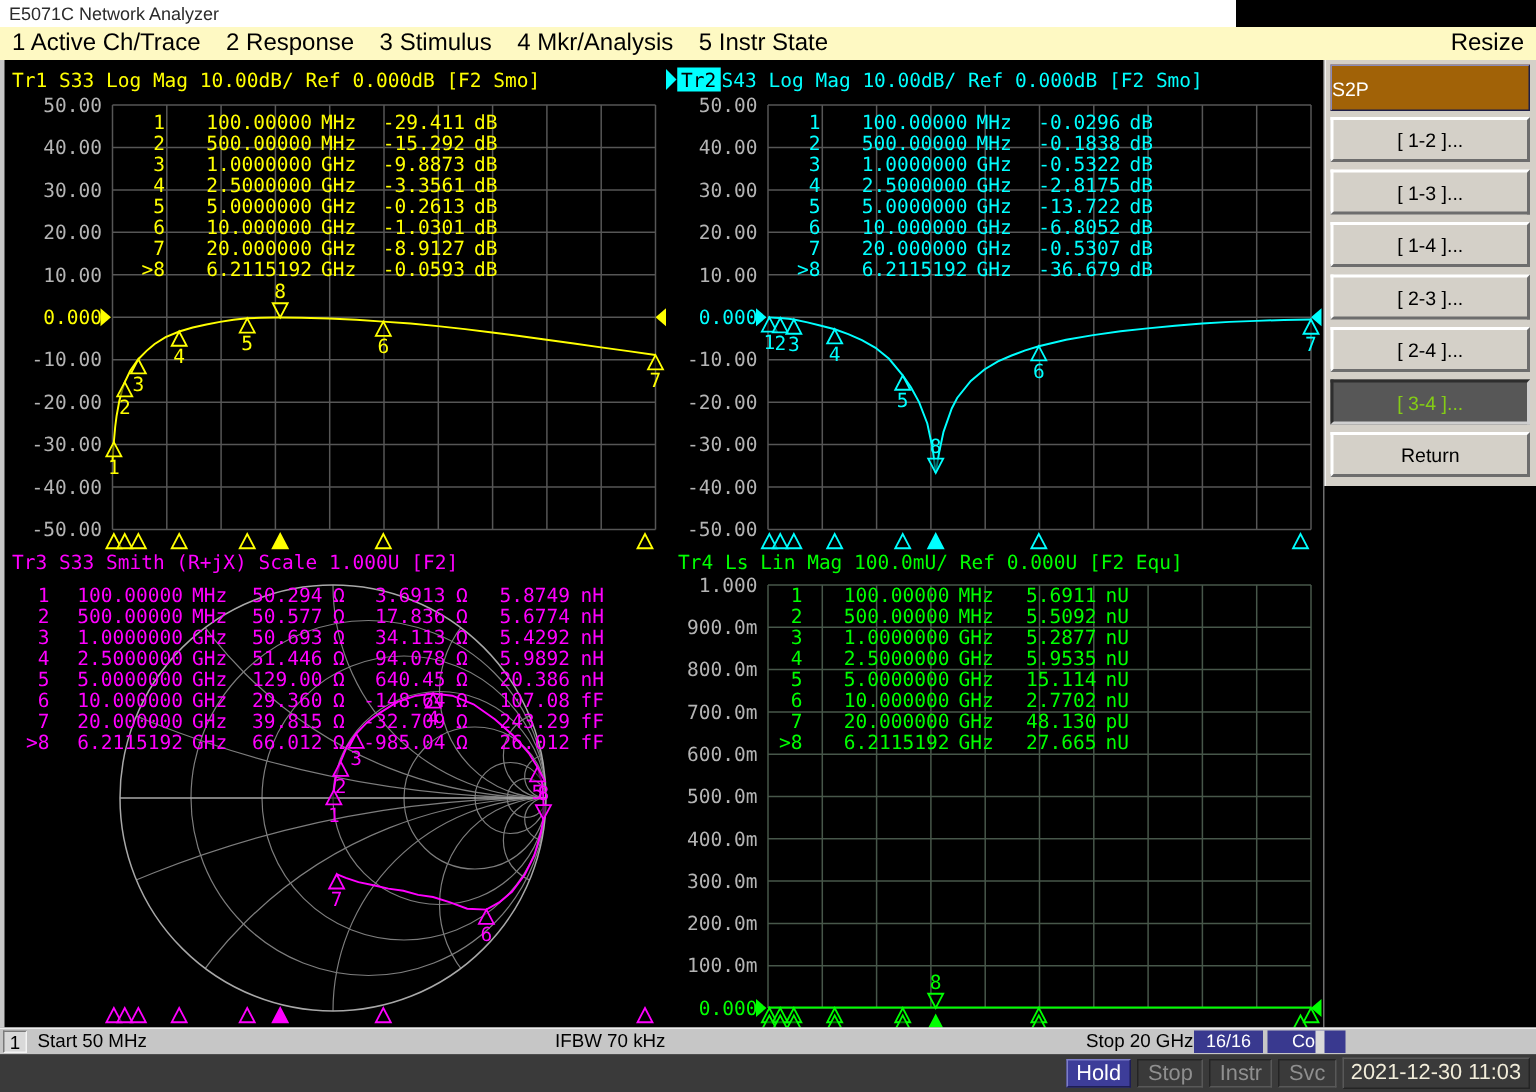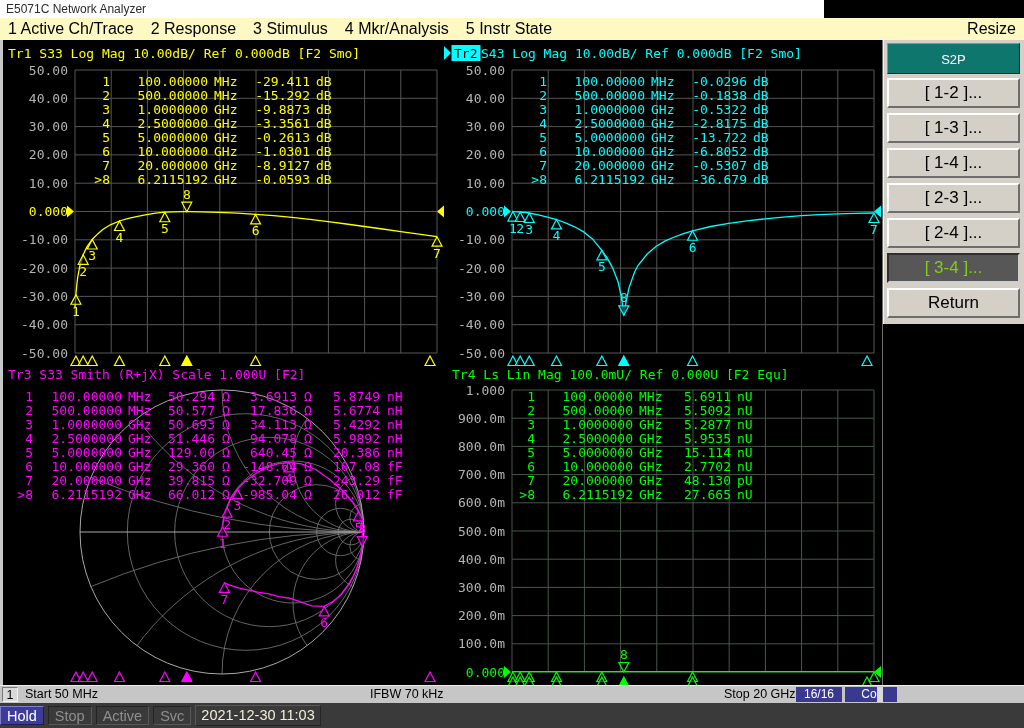--- a/index.html
+++ b/index.html
@@ -14,43 +14,43 @@
   .menubar .spacer{flex:1;}
   
   .main{position:absolute;left:0;top:40px;width:1024px;height:645px;background:#000;}
   .screen{position:absolute;left:0;top:0;width:882px;height:645px;background:#000;}
   .edge-strip{position:absolute;left:0;top:0;width:3px;height:645px;background:#c8c8c8;}
   svg text{font-family:"DejaVu Sans Mono",monospace;font-size:13px;}
   
   .softkeys{position:absolute;left:882px;top:0;width:142px;height:645px;background:#000;border-left:1px solid #6e6e6e;box-sizing:border-box;}
   .sk-gray{position:absolute;left:0;top:0;width:141px;height:284px;background:#d4d0c8;
            border-left:1px solid #f2f2f2;box-sizing:border-box;}
-  .sk-header{position:absolute;left:3px;top:3px;width:133px;height:31px;background:#0f766e;
-             color:#fff;font-size:13px;text-align:center;line-height:31px;
+  .sk-header{position:absolute;left:3px;top:3px;width:133px;height:31px;background:#a16207;
+             color:#fff;font-size:13px;text-align:left;line-height:31px;
              border:1px solid;border-color:#8a8ab8 #1e1e48 #1e1e48 #8a8ab8;box-sizing:border-box;}
   .sk-btn{position:absolute;left:3px;width:133px;height:30px;background:#d4d0c8;color:#000;
-          font-family:"Liberation Sans",sans-serif;font-size:17px;text-align:center;
+          font-family:"Liberation Sans",sans-serif;font-size:13px;text-align:center;
           border:2px solid;border-color:#ffffff #6d6d6d #6d6d6d #ffffff;box-sizing:border-box;padding:0;}
   .sk-btn.selected{background:#575757;color:#84cc16;border-color:#2e2e2e #cfcfcf #cfcfcf #2e2e2e;}
   
   .statusbar{position:absolute;left:0;top:685px;width:1024px;height:18px;background:#c6c6c6;
              border-top:1px solid #ececec;box-sizing:border-box;font-size:12.5px;color:#000;}
   .sb-ch{position:absolute;left:2px;top:1px;width:16px;height:15px;background:#d9d9d9;text-align:center;
          line-height:15px;border:1px solid;border-color:#7a7a7a #f4f4f4 #f4f4f4 #7a7a7a;box-sizing:border-box;}
   .sb-start{position:absolute;left:25px;top:0;line-height:17px;}
   .sb-ifbw{position:absolute;left:370px;top:0;line-height:17px;}
   .sb-stop{position:absolute;left:724px;top:0;line-height:17px;}
   .sb-badge{position:absolute;top:1px;height:15px;background:#39398f;color:#fff;text-align:center;
             line-height:15px;font-size:12px;box-sizing:border-box;}
   .sb-sweep{left:796px;width:46px;}
   .sb-cor{left:845px;width:52px;}
   .sb-empty{position:absolute;left:877px;top:1px;width:6px;height:15px;background:#d9d9d9;}
   
   .instrbar{position:absolute;left:0;top:703px;width:1024px;height:25px;background:#3a3a3a;
-            display:flex;align-items:center;gap:4px;box-sizing:border-box;padding-right:4px;}
+            display:flex;align-items:center;justify-content:flex-end;gap:4px;box-sizing:border-box;padding-right:4px;}
   .ib-box{height:19px;line-height:19px;font-size:14.5px;text-align:center;box-sizing:border-box;padding:0 6px;}
   .ib-hold{background:#3d3d99;color:#ffffff;border:1px solid;border-color:#7d7dc8 #1d1d55 #1d1d55 #7d7dc8;}
   .ib-dim{color:#8f8f8f;border:1px solid;border-color:#242424 #585858 #585858 #242424;}
   .ib-date{color:#f2edda;font-size:14.5px;height:19px;line-height:19px;padding:0 5px;
            border:1px solid;border-color:#585858 #242424 #242424 #585858;}
 </style>
 </head>
 <body>
 
 <div class="app">
@@ -528,17 +528,17 @@
     <span class="sb-ifbw">IFBW 70 kHz</span>
     <span class="sb-stop">Stop 20 GHz</span>
     <span class="sb-badge sb-sweep">16/16</span>
     <span class="sb-badge sb-cor">Cor</span>
     <span class="sb-empty"></span>
   </div>
 
   <div class="instrbar">
     <span class="ib-box ib-hold">Hold</span>
     <span class="ib-box ib-dim">Stop</span>
-    <span class="ib-box ib-dim">Active</span>
+    <span class="ib-box ib-dim">Instr</span>
     <span class="ib-box ib-dim">Svc</span>
     <span class="ib-date">2021-12-30 11:03</span>
   </div>
 </div>
 
 </body></html>

